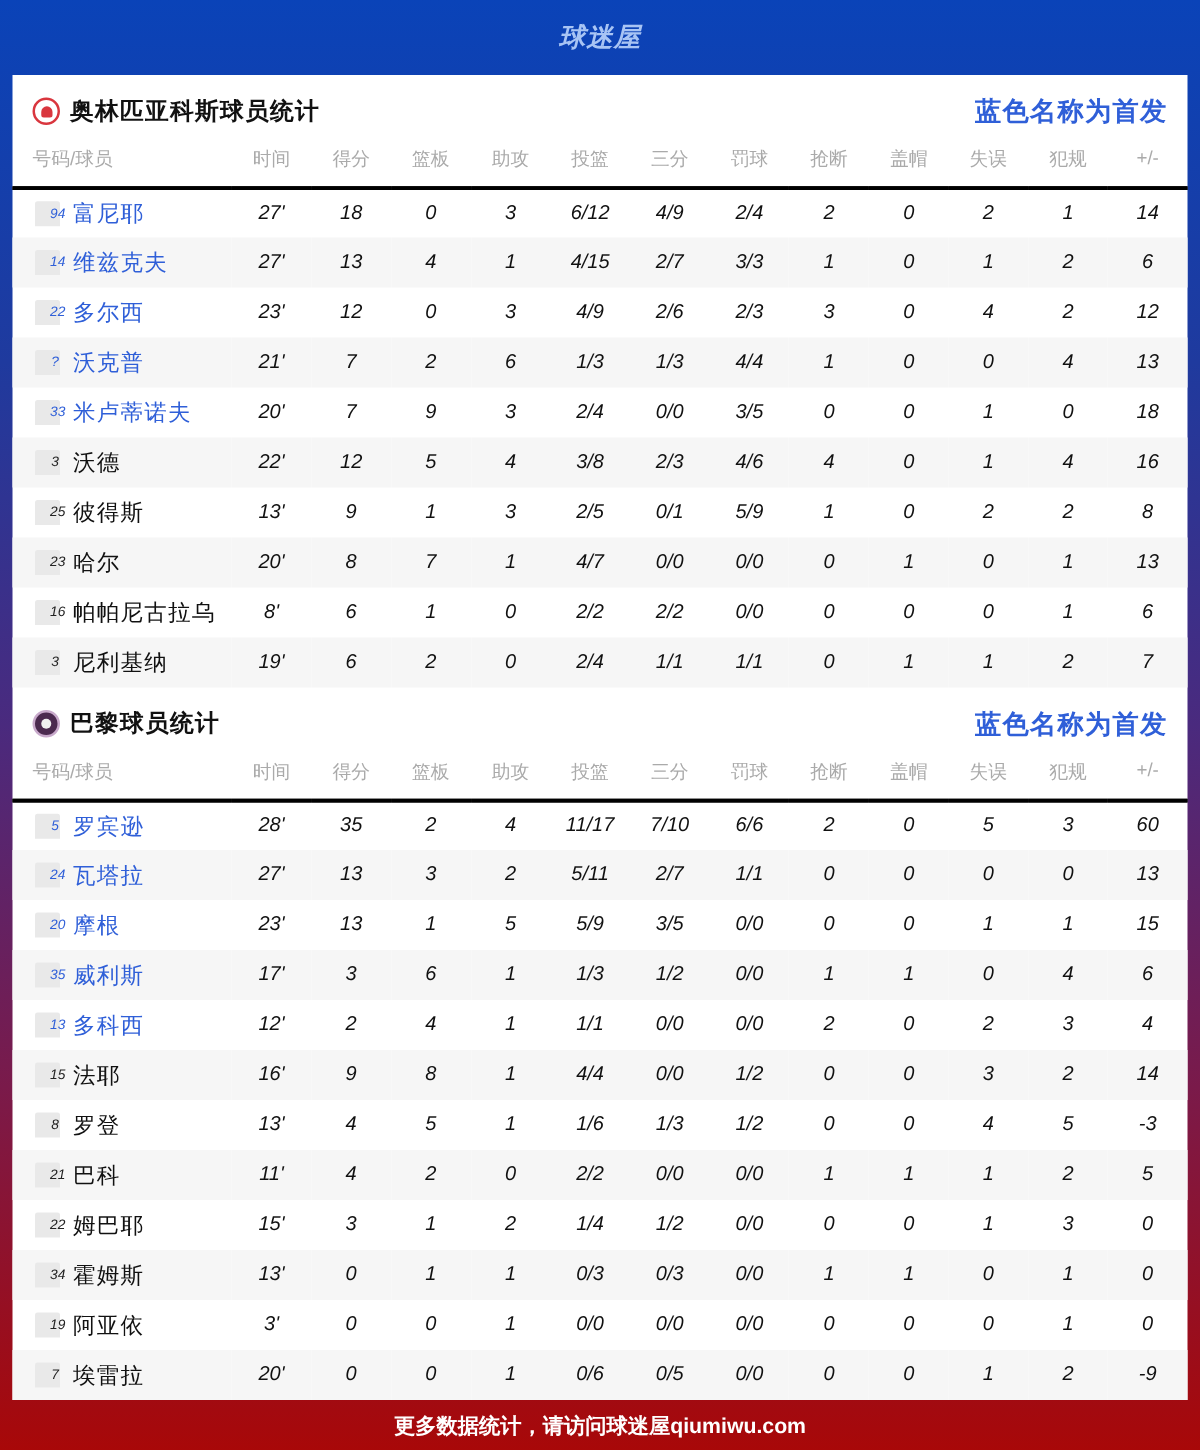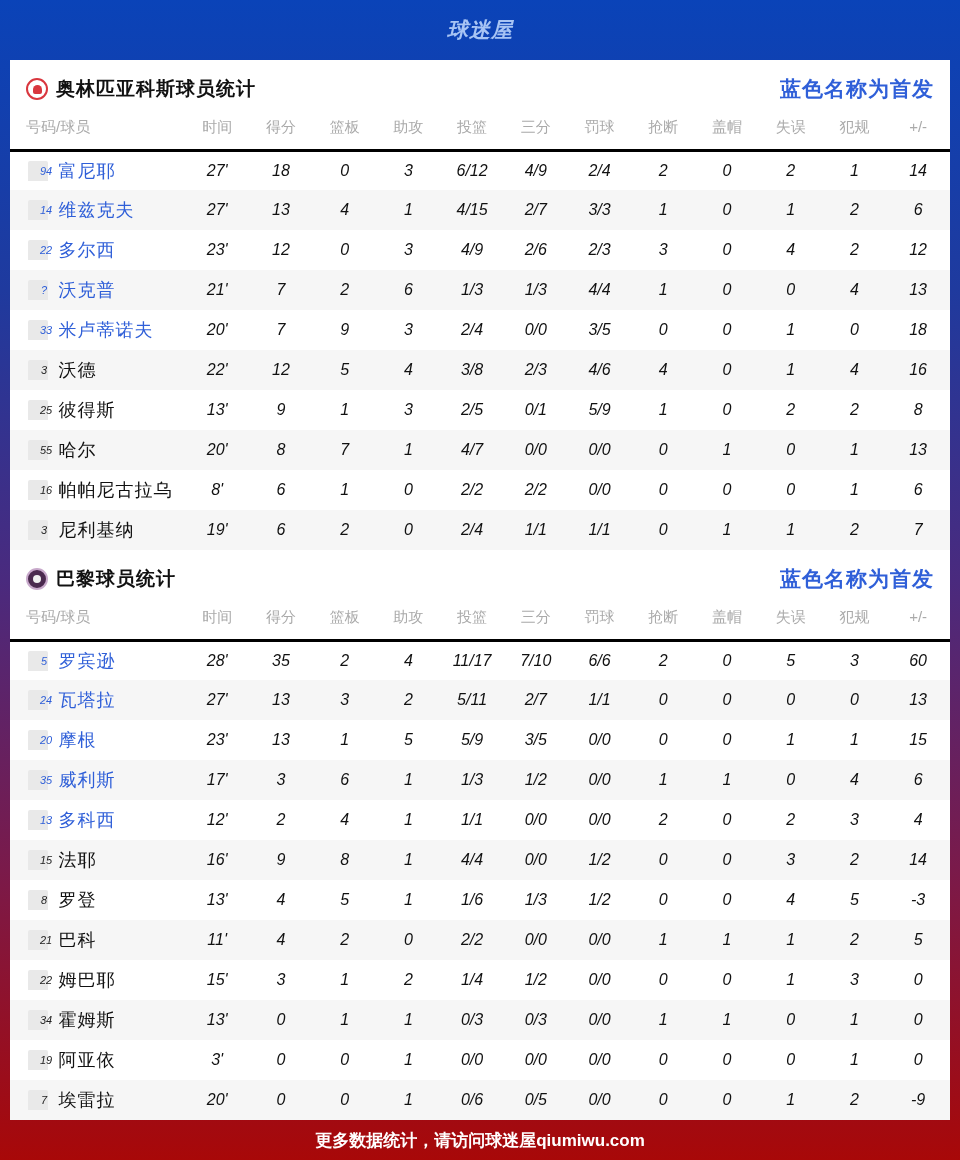--- a/index.html
+++ b/index.html
@@ -235,21 +235,21 @@
               <td>0/1</td>
               <td>5/9</td>
               <td>1</td>
               <td>0</td>
               <td>2</td>
               <td>2</td>
               <td>8</td>
             </tr>
             <tr class="alt ">
               <td class="player">
-                <span class="jersey">55</span>
+                <span class="jersey">23</span>
                 <span class="pname">哈尔</span>
               </td>
               <td>20'</td>
               <td>8</td>
               <td>7</td>
               <td>1</td>
               <td>4/7</td>
               <td>0/0</td>
               <td>0/0</td>
               <td>0</td>

